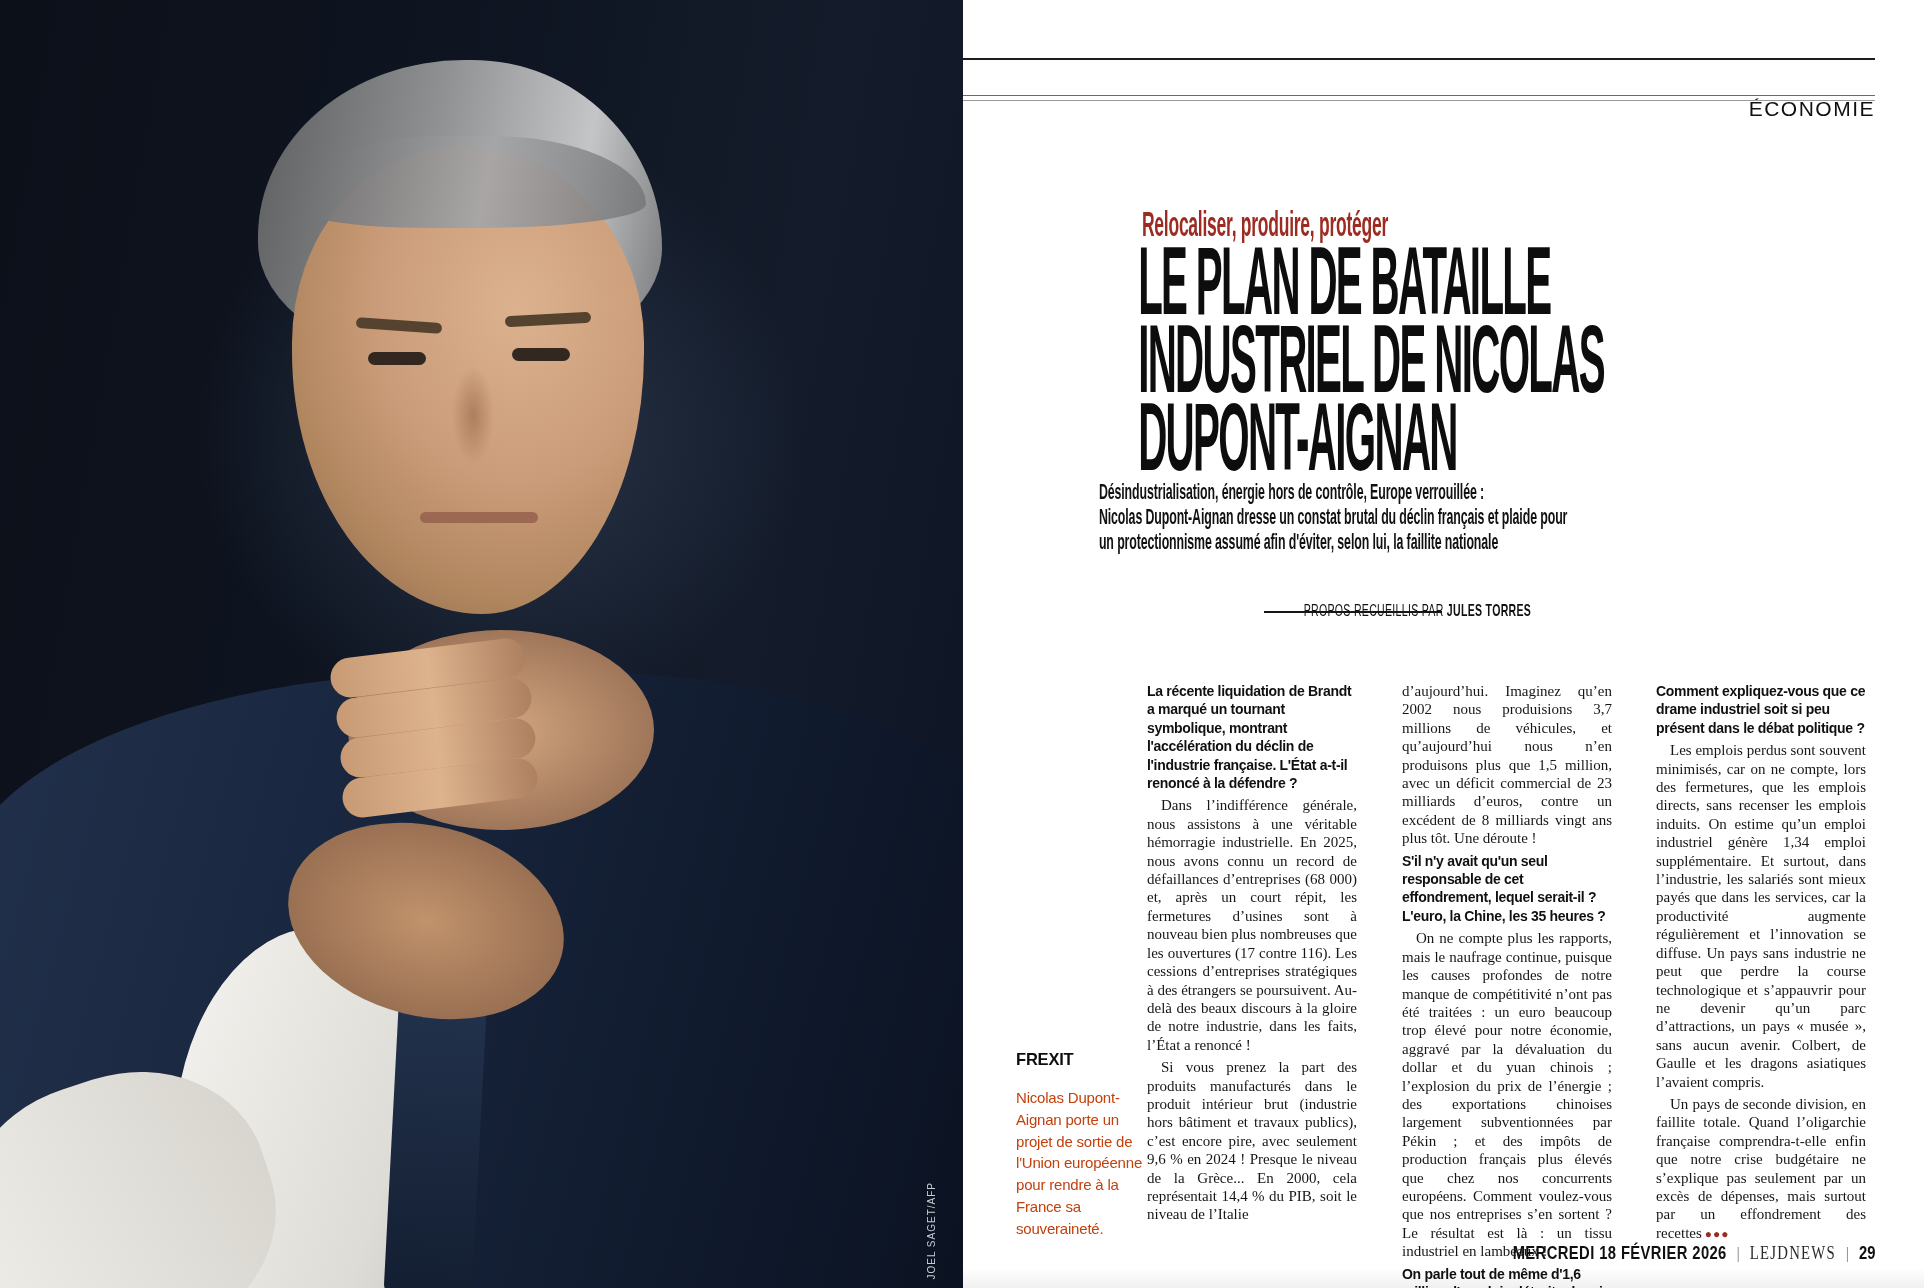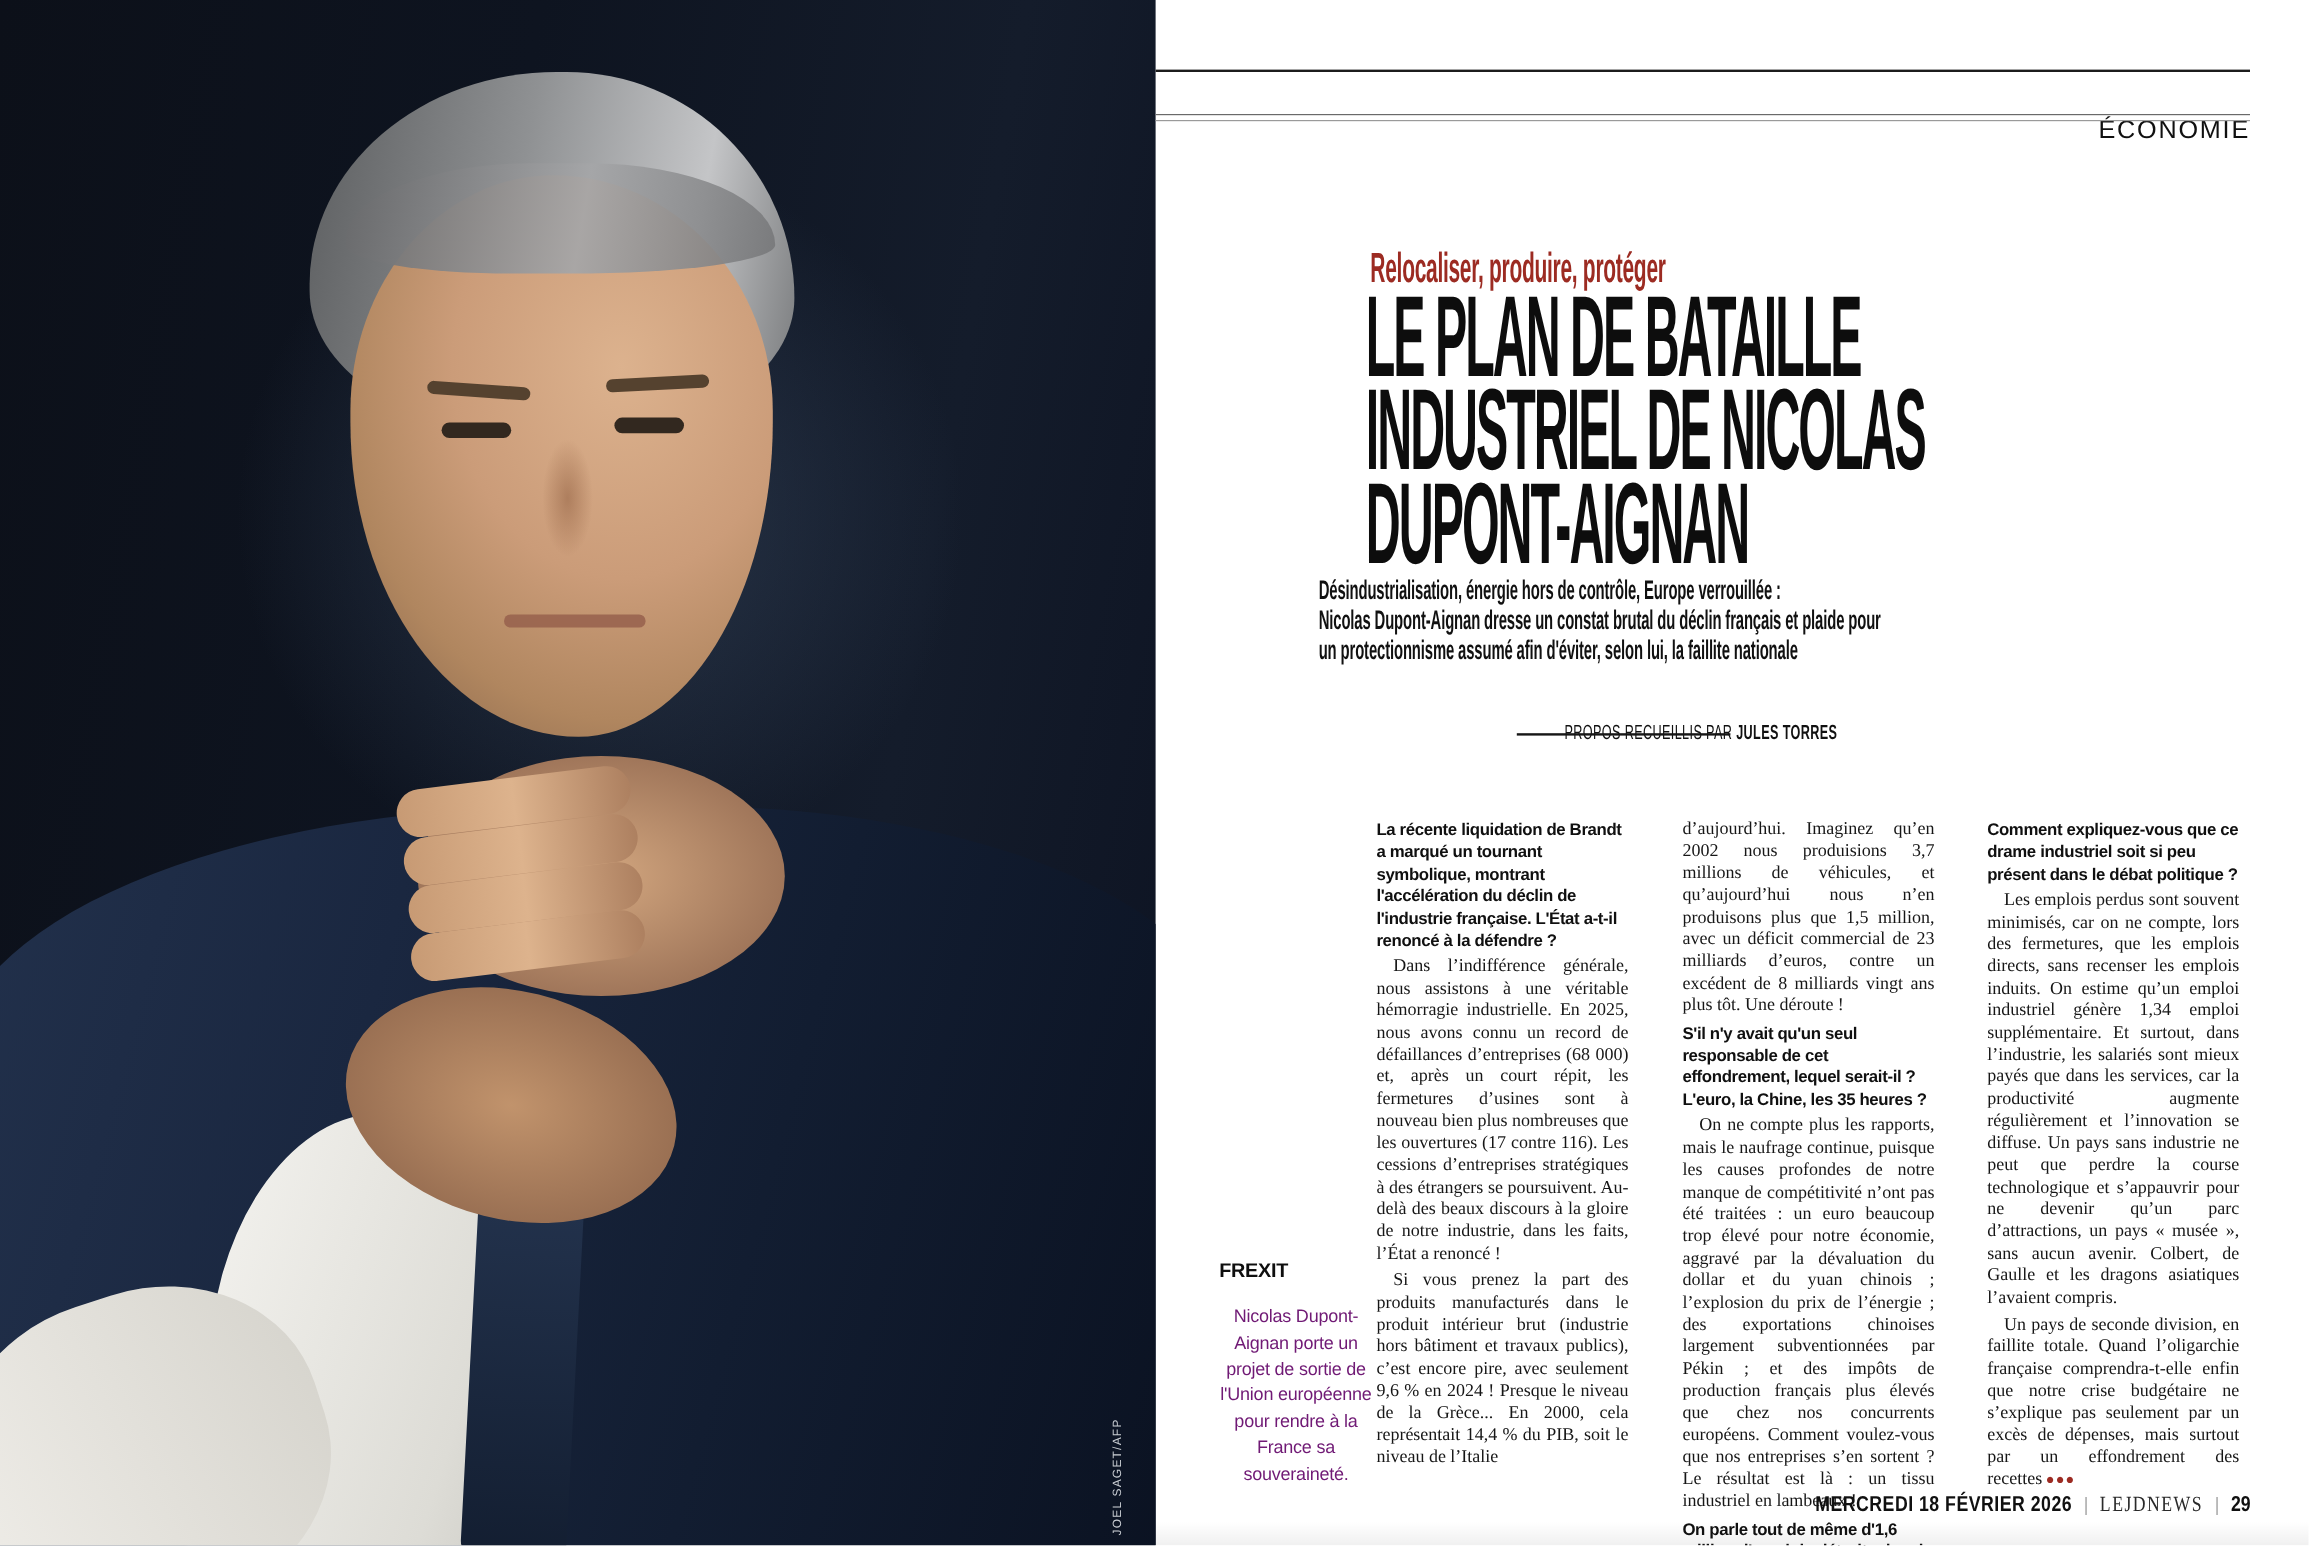--- a/index.html
+++ b/index.html
@@ -80,21 +80,21 @@
   .q{font-family:"Liberation Sans",sans-serif;font-weight:bold;font-size:14px;
      letter-spacing:-.3px;line-height:18.4px;color:#101010;text-align:left;}
   .ans{font-family:"Liberation Serif",serif;font-size:15px;line-height:18.4px;color:#161616;
      text-align:justify;text-indent:14px;hyphens:auto;-webkit-hyphens:auto;}
   .ans.cont{text-indent:0;}
   .endmark{color:#9c2b22;font-size:12px;letter-spacing:1px;margin-left:3px;white-space:nowrap;}
 
   
   .caption{position:absolute;left:1016px;top:1050px;width:128px;}
   .cap-label{font-weight:bold;font-size:16.5px;letter-spacing:-.2px;color:#0e0e0e;margin-bottom:18px;}
-  .cap-text{font-size:15px;line-height:21.8px;letter-spacing:-.2px;color:#701a75;text-align:center;}
+  .cap-text{font-size:15px;line-height:21.8px;letter-spacing:-.2px;color:#c2410c;}
 
   
   .folio{position:absolute;left:1375px;top:1243px;width:500px;text-align:right;}
   .folio-inner{display:inline-block;transform:scaleX(.82);transform-origin:100% 50%;
     white-space:nowrap;font-size:18px;}
   .folio-date{font-weight:bold;letter-spacing:.5px;color:#101010;}
   .folio-sep{color:#9a9a9a;font-weight:normal;margin:0 7px;font-size:16px;}
   .folio-pub{font-family:"Liberation Serif",serif;letter-spacing:1.5px;color:#2a2a2a;}
   .folio-page{font-weight:bold;color:#101010;}
 

